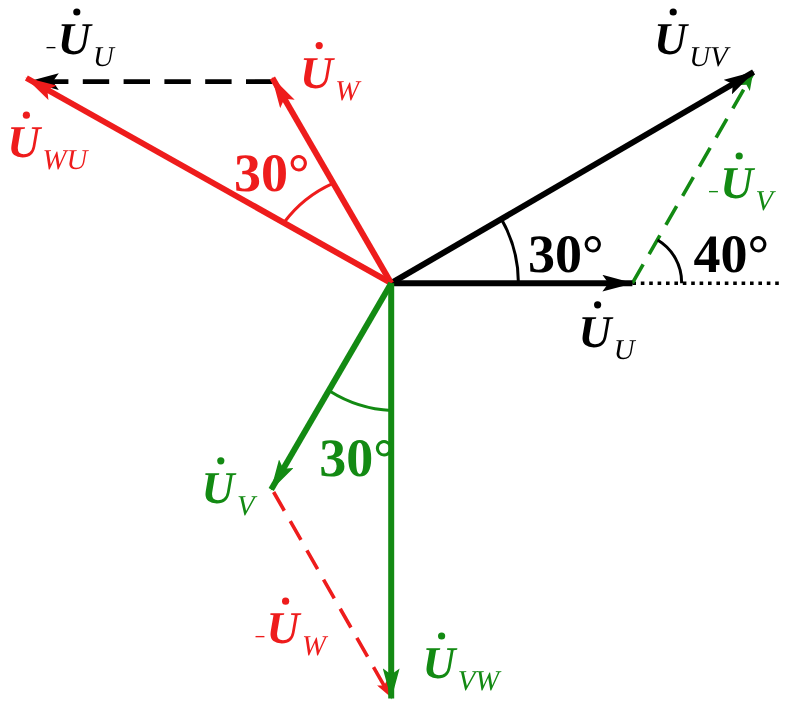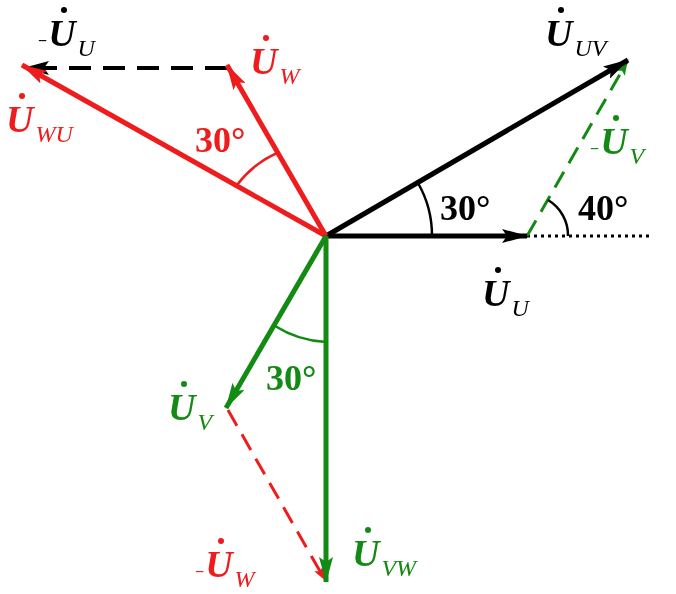--- a/index.html
+++ b/index.html
@@ -19,21 +19,21 @@
       position: absolute; left: 50%; top: -7px;
       width: 6px; height: 6px; border-radius: 50%;
       margin-left: -1px;
       background: currentColor;
     }
     .lbl .sub { font-size: 24px; position: relative; top: 10px; margin-left: 2px; font-weight: normal; }
     .angle {
       position: absolute;
       font-family: "Liberation Serif", serif;
       font-weight: bold;
-      font-size: 36px;
+      font-size: 45px;
       line-height: 1;
       white-space: nowrap;
     }
     .black { color: #000000; }
     .red { color: #ee1c1c; }
     .green { color: #138a13; }
   </style>
 </head>
 <body>
 
@@ -87,33 +87,33 @@
 </div>
 
 <div class="lbl red" style="left:6px; top:100px;">
   <span class="main"><span class="dot"></span><span>U</span></span><span class="sub">WU</span>
 </div>
 
 <div class="lbl black" style="left:545px; top:14px;text-align:center;">
   <span class="main"><span class="dot"></span><span>U</span></span><span class="sub">UV</span>
 </div>
 
-<div class="lbl green" style="left:590px; top:122px;">
+<div class="lbl green" style="left:590px; top:134px;">
   <span class="minus">−</span><span class="main"><span class="dot"></span><span>U</span></span><span class="sub">V</span>
 </div>
 
-<div class="lbl black" style="left:482px; top:274px;">
+<div class="lbl black" style="left:482px; top:258px;">
   <span class="main"><span class="dot"></span><span>U</span></span><span class="sub">U</span>
 </div>
 
 <div class="lbl green" style="left:168px; top:388px;">
   <span class="main"><span class="dot"></span><span>U</span></span><span class="sub">V</span>
 </div>
 
-<div class="lbl red" style="left:195px; top:505px;margin-top:40px;">
+<div class="lbl red" style="left:212px; top:505px;">
   <span class="minus">−</span><span class="main"><span class="dot"></span><span>U</span></span><span class="sub">W</span>
 </div>
 
 <div class="lbl green" style="left:352px; top:534px;">
   <span class="main"><span class="dot"></span><span>U</span></span><span class="sub">VW</span>
 </div>
 
 <div class="angle black" style="left:440px; top:190px;">30°</div>
 <div class="angle black" style="left:578px; top:190px;">40°</div>
 <div class="angle red" style="left:195px; top:122px;">30°</div>

